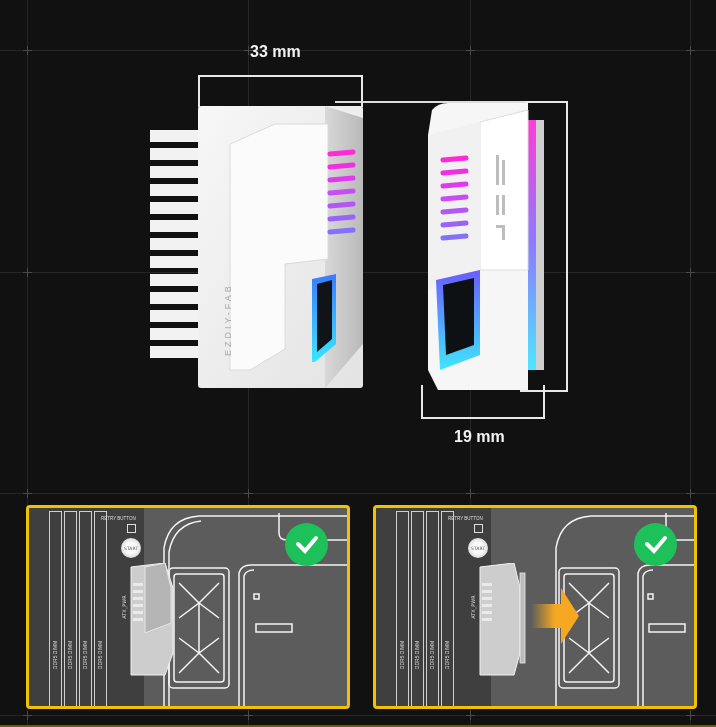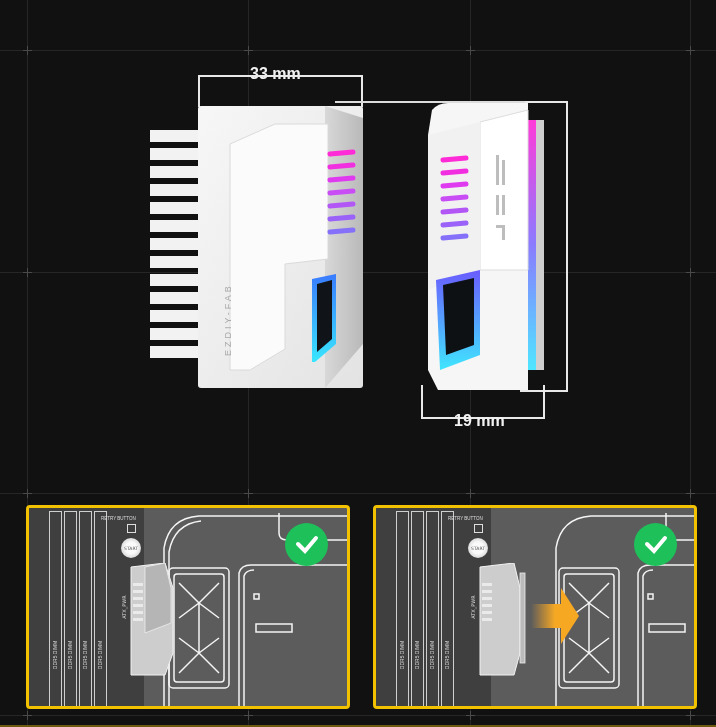--- a/index.html
+++ b/index.html
@@ -41,29 +41,29 @@
 <div class="cross" style="left:686px;top:268px"></div>
 <div class="cross" style="left:23px;top:489px"></div>
 <div class="cross" style="left:244px;top:489px"></div>
 <div class="cross" style="left:466px;top:489px"></div>
 <div class="cross" style="left:686px;top:489px"></div>
 <div class="cross" style="left:23px;top:711px"></div>
 <div class="cross" style="left:244px;top:711px"></div>
 <div class="cross" style="left:466px;top:711px"></div>
 <div class="cross" style="left:686px;top:711px"></div>
 
-<div class="dim-label" style="left:250px;top:65px">33 mm</div>
+<div class="dim-label" style="left:250px;top:43px">33 mm</div>
 <div class="bracket" style="left:198px;top:75px;width:161px;height:30px;border-bottom:none;"></div>
 
 <div class="bracket" style="left:520px;top:101px;width:46px;height:287px;border-left:none;"></div>
 <div class="abs" style="left:335px;top:101px;width:190px;height:2px;background:#dcdcdc;"></div>
 <div class="dim-label" style="left:542px;top:238px;transform:rotate(90deg);transform-origin:left top;white-space:nowrap;">60.2 mm</div>
 
 <div class="bracket" style="left:421px;top:385px;width:120px;height:32px;border-top:none;"></div>
-<div class="dim-label" style="left:454px;top:412px">19 mm</div>
+<div class="dim-label" style="left:454px;top:428px">19 mm</div>
 
 <div class="abs" style="left:150px;top:104px;width:215px;height:284px;">
   <svg width="215" height="284" viewBox="0 0 215 284">
     <defs>
       <linearGradient id="body" x1="0" y1="0" x2="1" y2="1">
         <stop offset="0" stop-color="#f7f7f7"></stop>
           <stop offset="1" stop-color="#e3e3e3"></stop>
       </linearGradient>
       <linearGradient id="side" x1="0" y1="0" x2="1" y2="0">
         <stop offset="0" stop-color="#d8d8d8"></stop>

